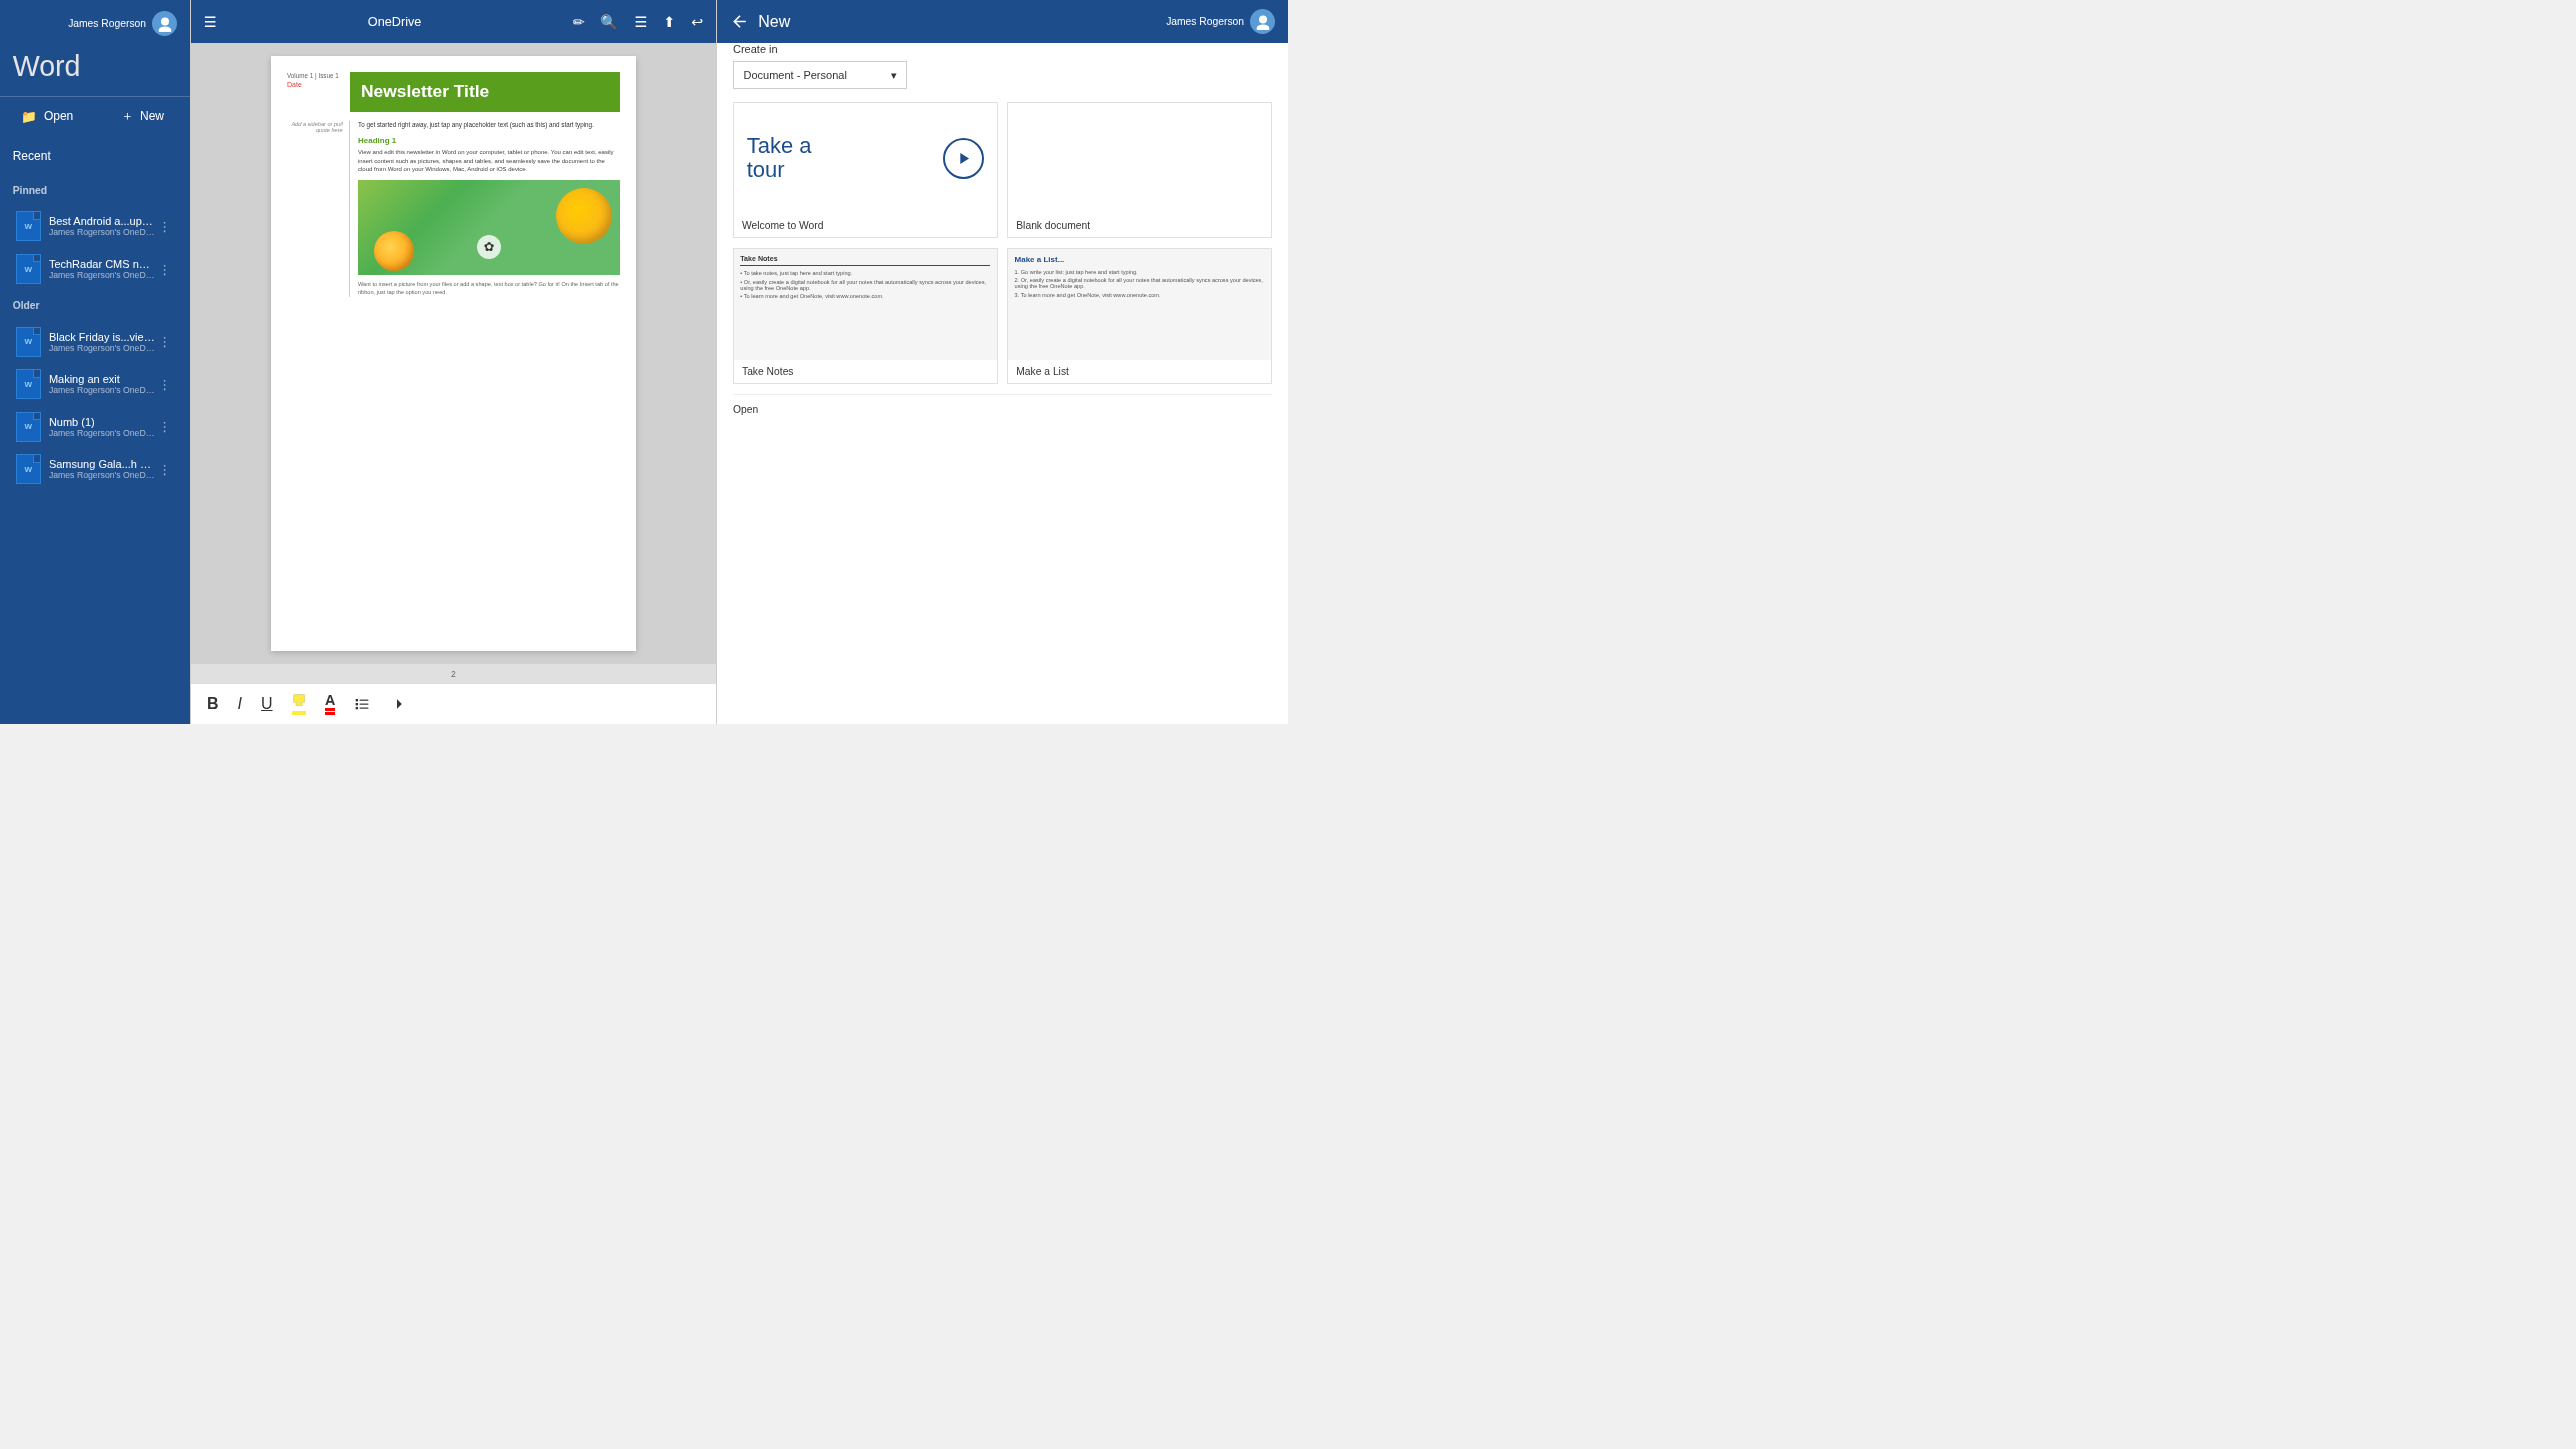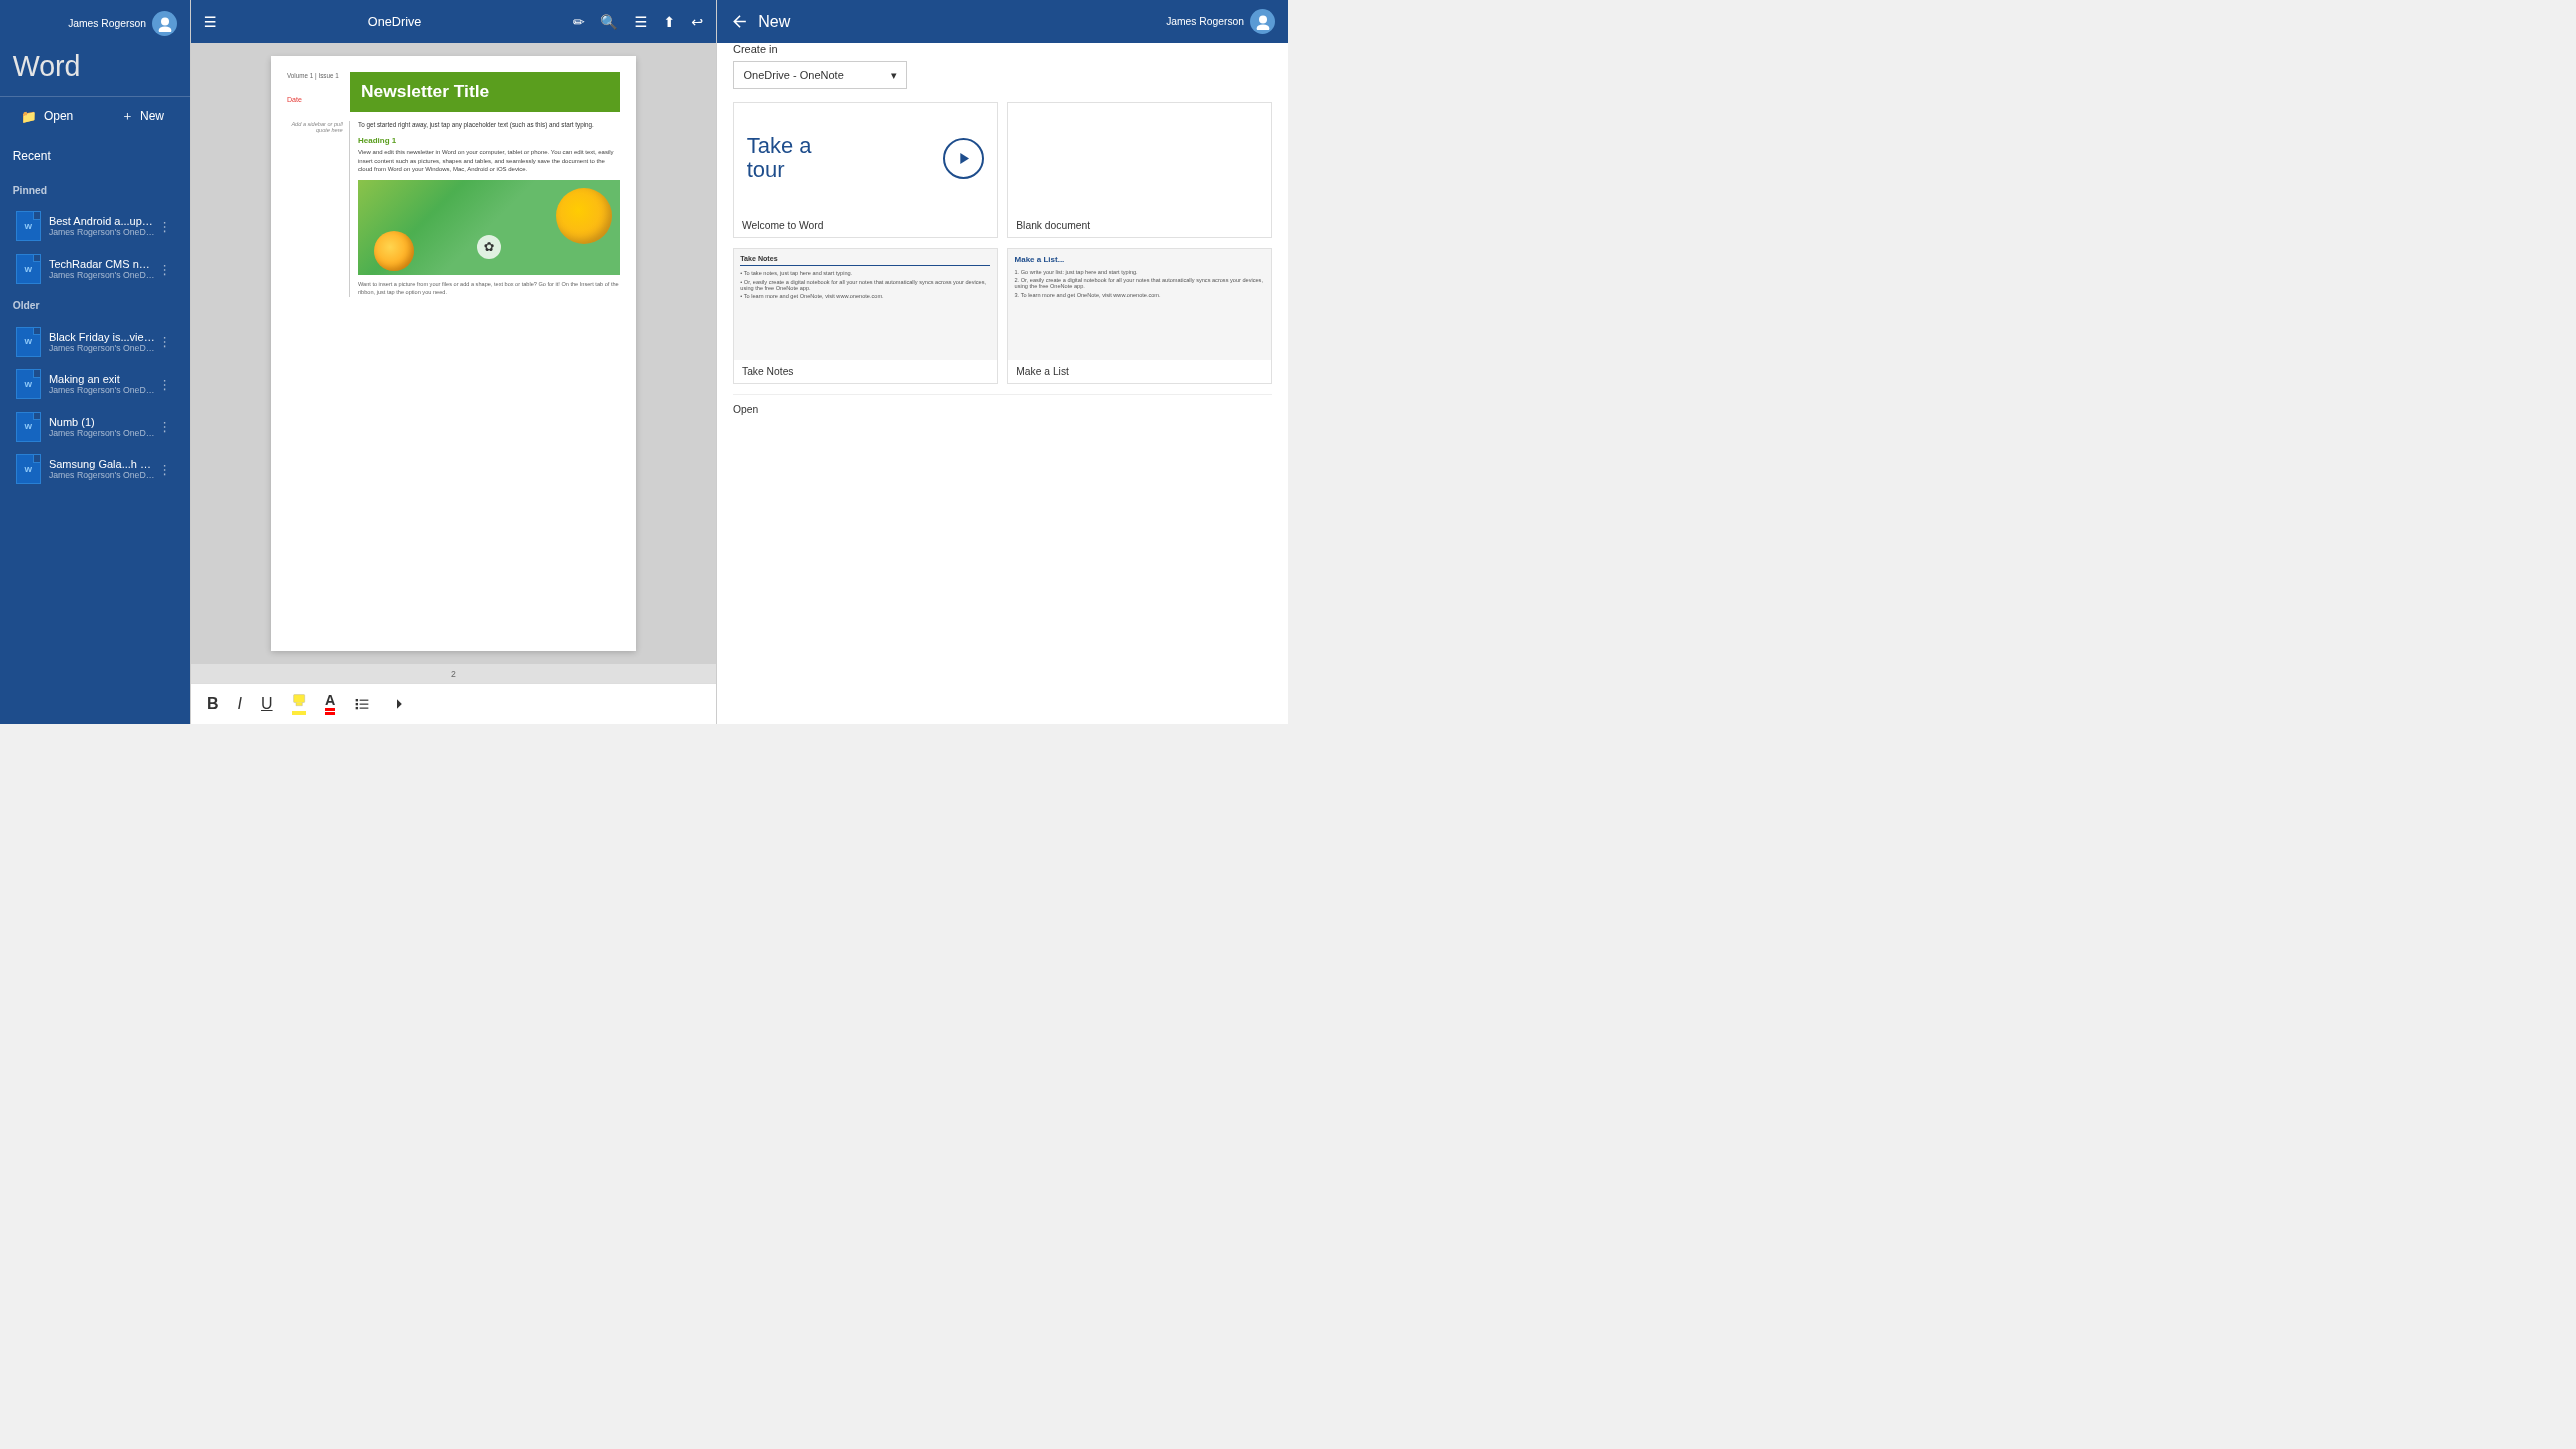--- a/index.html
+++ b/index.html
@@ -570,21 +570,21 @@
       <span class="header-icon">☰</span>
       <span class="header-icon">⬆</span>
       <span class="header-icon">↩</span>
     </div>
   </div>
   <div class="doc-preview">
     <div class="doc-page">
       <div class="newsletter-header">
         <div class="newsletter-left-col">
           <div>Volume 1 | Issue 1</div>
-          <div style="color:#e53935;font-size:7.1px;margin-top:17px;">Date</div>
+          <div style="color:#e53935;font-size:7.1px;margin-top:2px;">Date</div>
         </div>
         <div class="newsletter-title-box">
           <span>Newsletter Title</span>
         </div>
       </div>
       <div class="newsletter-body">
         <div class="newsletter-sidebar">Add a sidebar or pull quote here</div>
         <div class="newsletter-main">
           <div class="newsletter-intro">To get started right away, just tap any placeholder text (such as this) and start typing.</div>
           <div class="heading1">Heading 1</div>
@@ -650,21 +650,21 @@
         <svg width="16" height="16" viewBox="0 0 20 20">
             <circle cx="10" cy="7" r="5" fill="white"></circle>
             <ellipse cx="10" cy="18" rx="8" ry="5" fill="white"></ellipse>
           </svg>
       </div>
     </div>
   </div>
   <div class="right-content">
     <div class="create-in-label">Create in</div>
     <div class="create-in-select">
-      <span>OneDrive - OneNote</span>
+      <span>Document - Personal</span>
       <span>▾</span>
     </div>
     <div class="templates-grid" id="templates-grid">
         <div class="template-card">
 
       <div style="height:111px;background:white;display:flex;align-items:center;justify-content:space-between;padding:0 12.7px;position:relative;">
         <div style="font-size:22px;font-weight:300;color:#1e4d8c;line-height:1.1;">Take a<br>tour</div>
         <div style="width:41px;height:41px;border:2.4px solid #1e4d8c;border-radius:50%;display:flex;align-items:center;justify-content:center;">
           <svg width="19" height="19" viewBox="0 0 24 24" fill="#1e4d8c">
                 <path d="M8 5v14l11-7z"></path>

